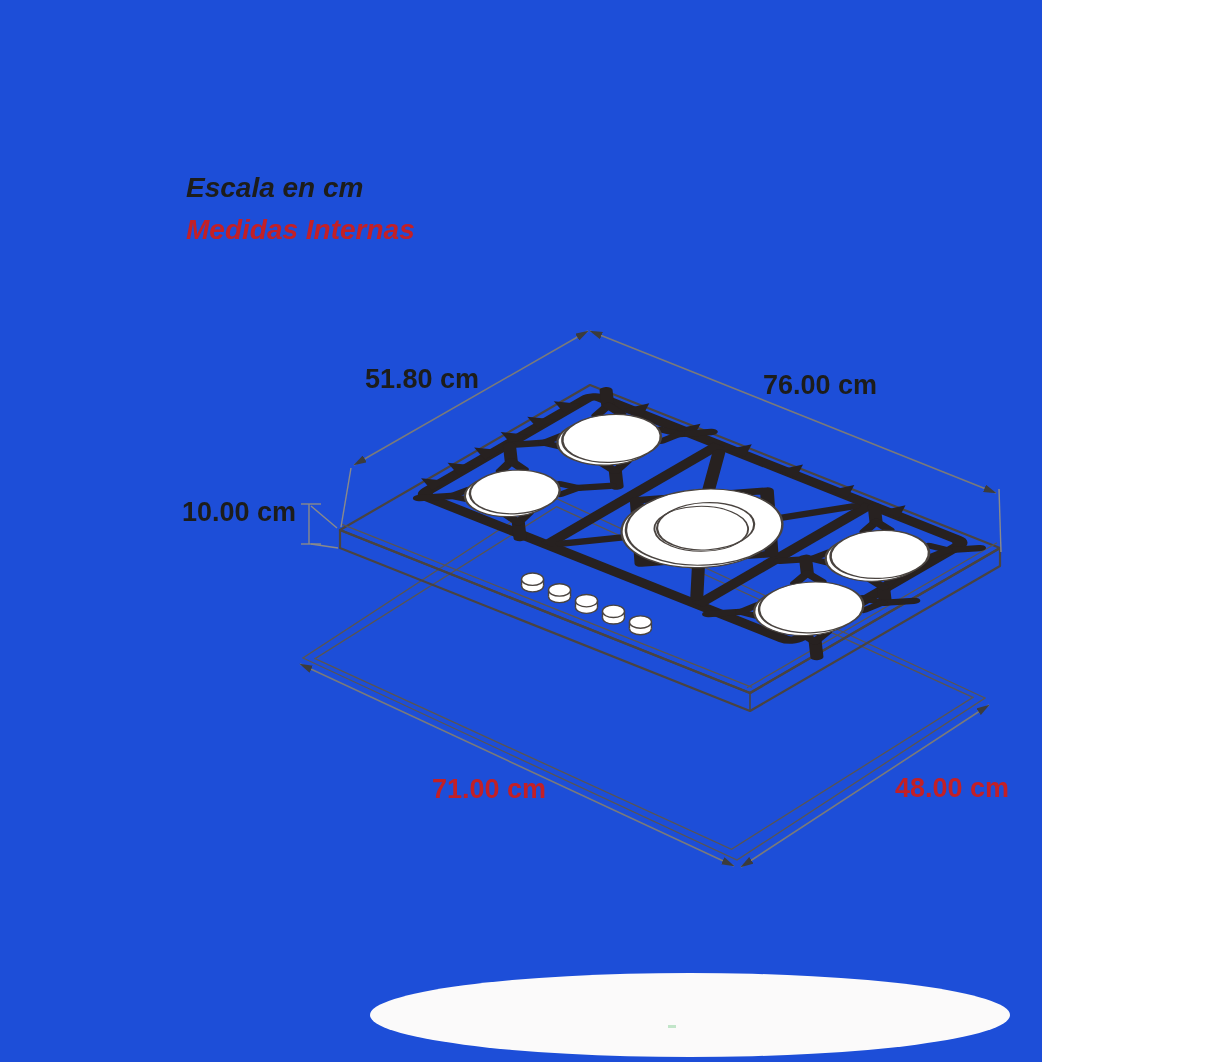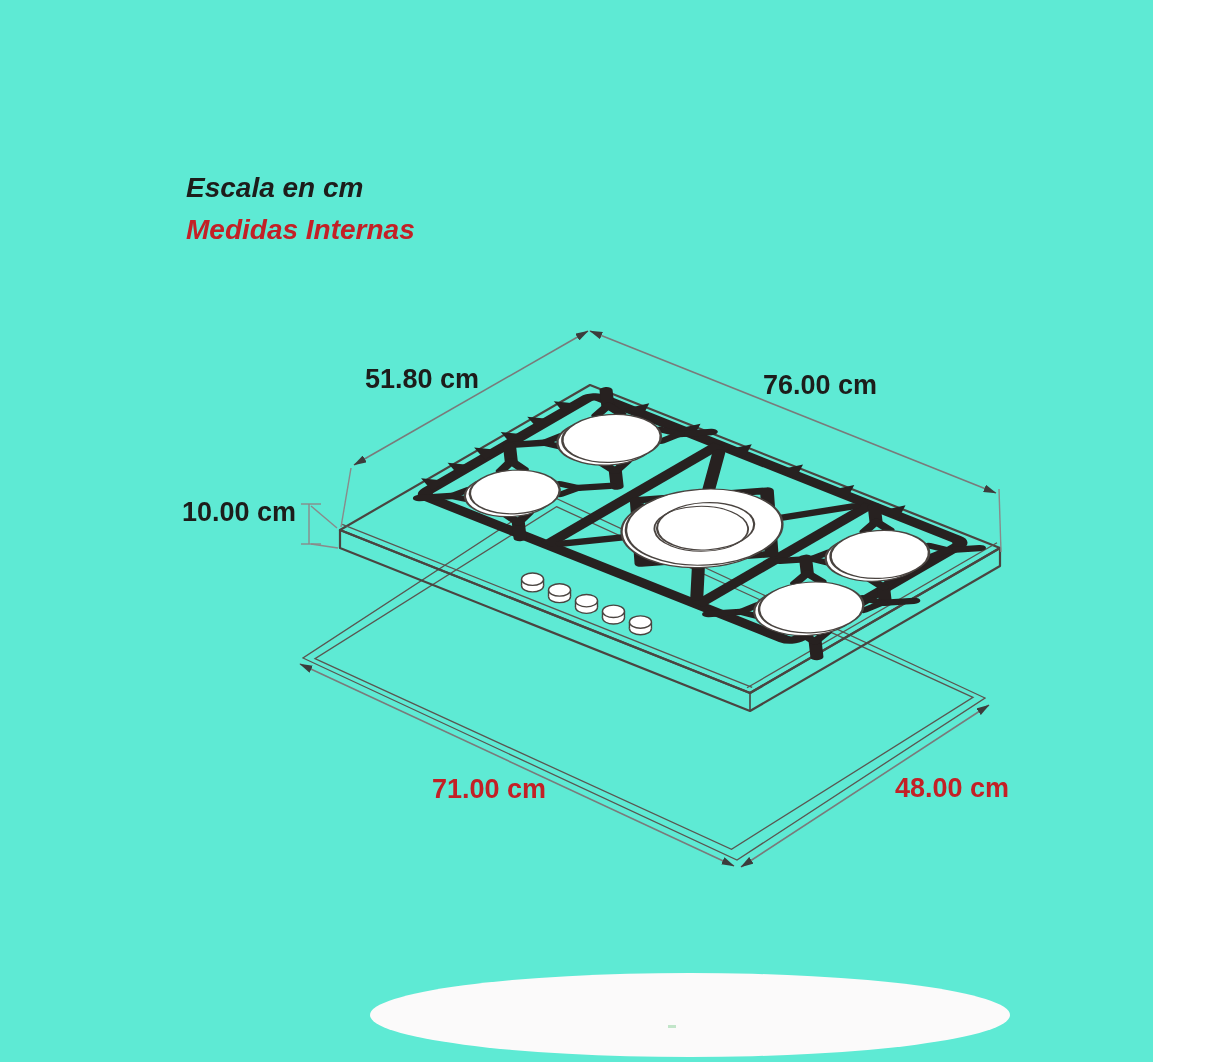--- a/index.html
+++ b/index.html
@@ -1,16 +1,16 @@
 <!DOCTYPE html>
 <html><head>
 <meta charset="utf-8">
 <style>
   html,body{margin:0;padding:0;background:#ffffff;}
-  .stage{position:relative;width:1153px;height:1062px;background:#5eead4;overflow:hidden;
+  .stage{position:relative;width:1042px;height:1062px;background:#1d4ed8;overflow:hidden;
          font-family:"Liberation Sans","DejaVu Sans",sans-serif;}
   svg{display:block;}
   .title-black{font:italic 700 28px "Liberation Sans",sans-serif;fill:#1d1d1b;}
   .title-red{font:italic 700 28px "Liberation Sans",sans-serif;fill:#c32026;}
   .dim-black{font:700 27px "Liberation Sans",sans-serif;fill:#1d1d1b;}
   .dim-red{font:700 27px "Liberation Sans",sans-serif;fill:#c32026;}
   .outline{stroke:#4a4440;fill:none;}
   .dimline{stroke:#7a7a7a;stroke-width:1.6;fill:none;}
   .extline{stroke:#8a8a8a;stroke-width:1.4;fill:none;}
   .thinline{stroke:#5a5550;stroke-width:1.3;fill:none;}

